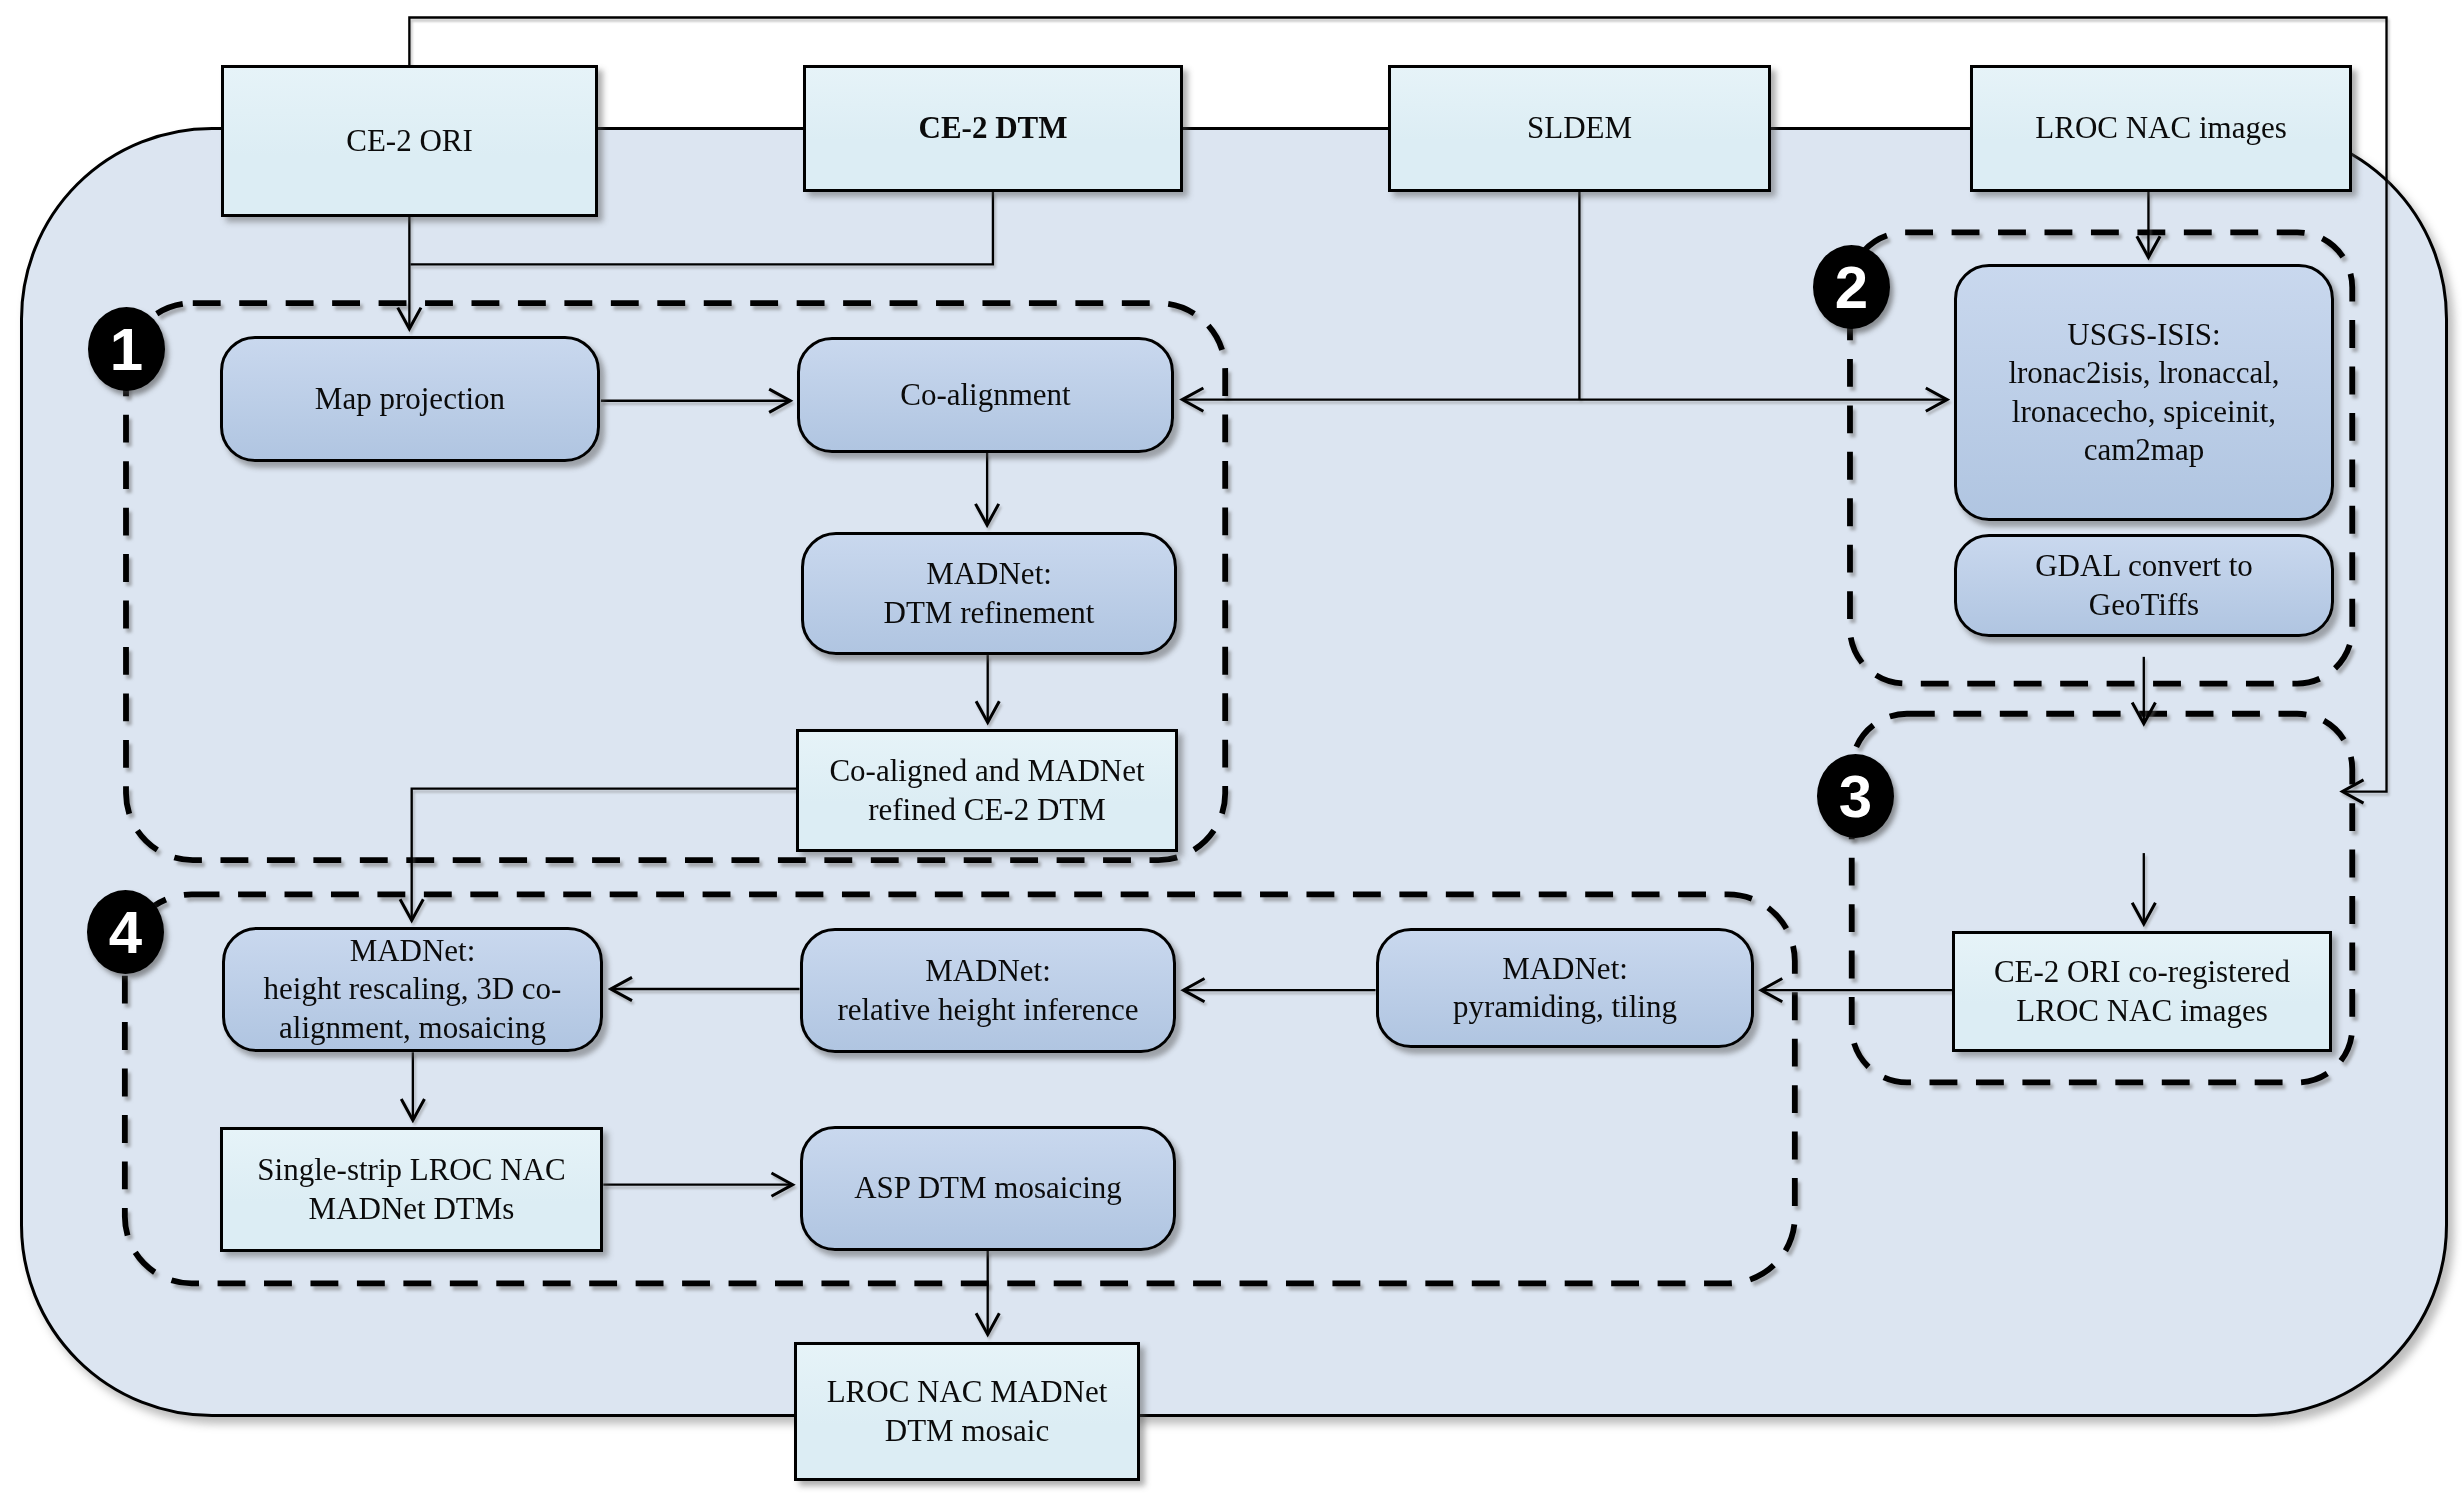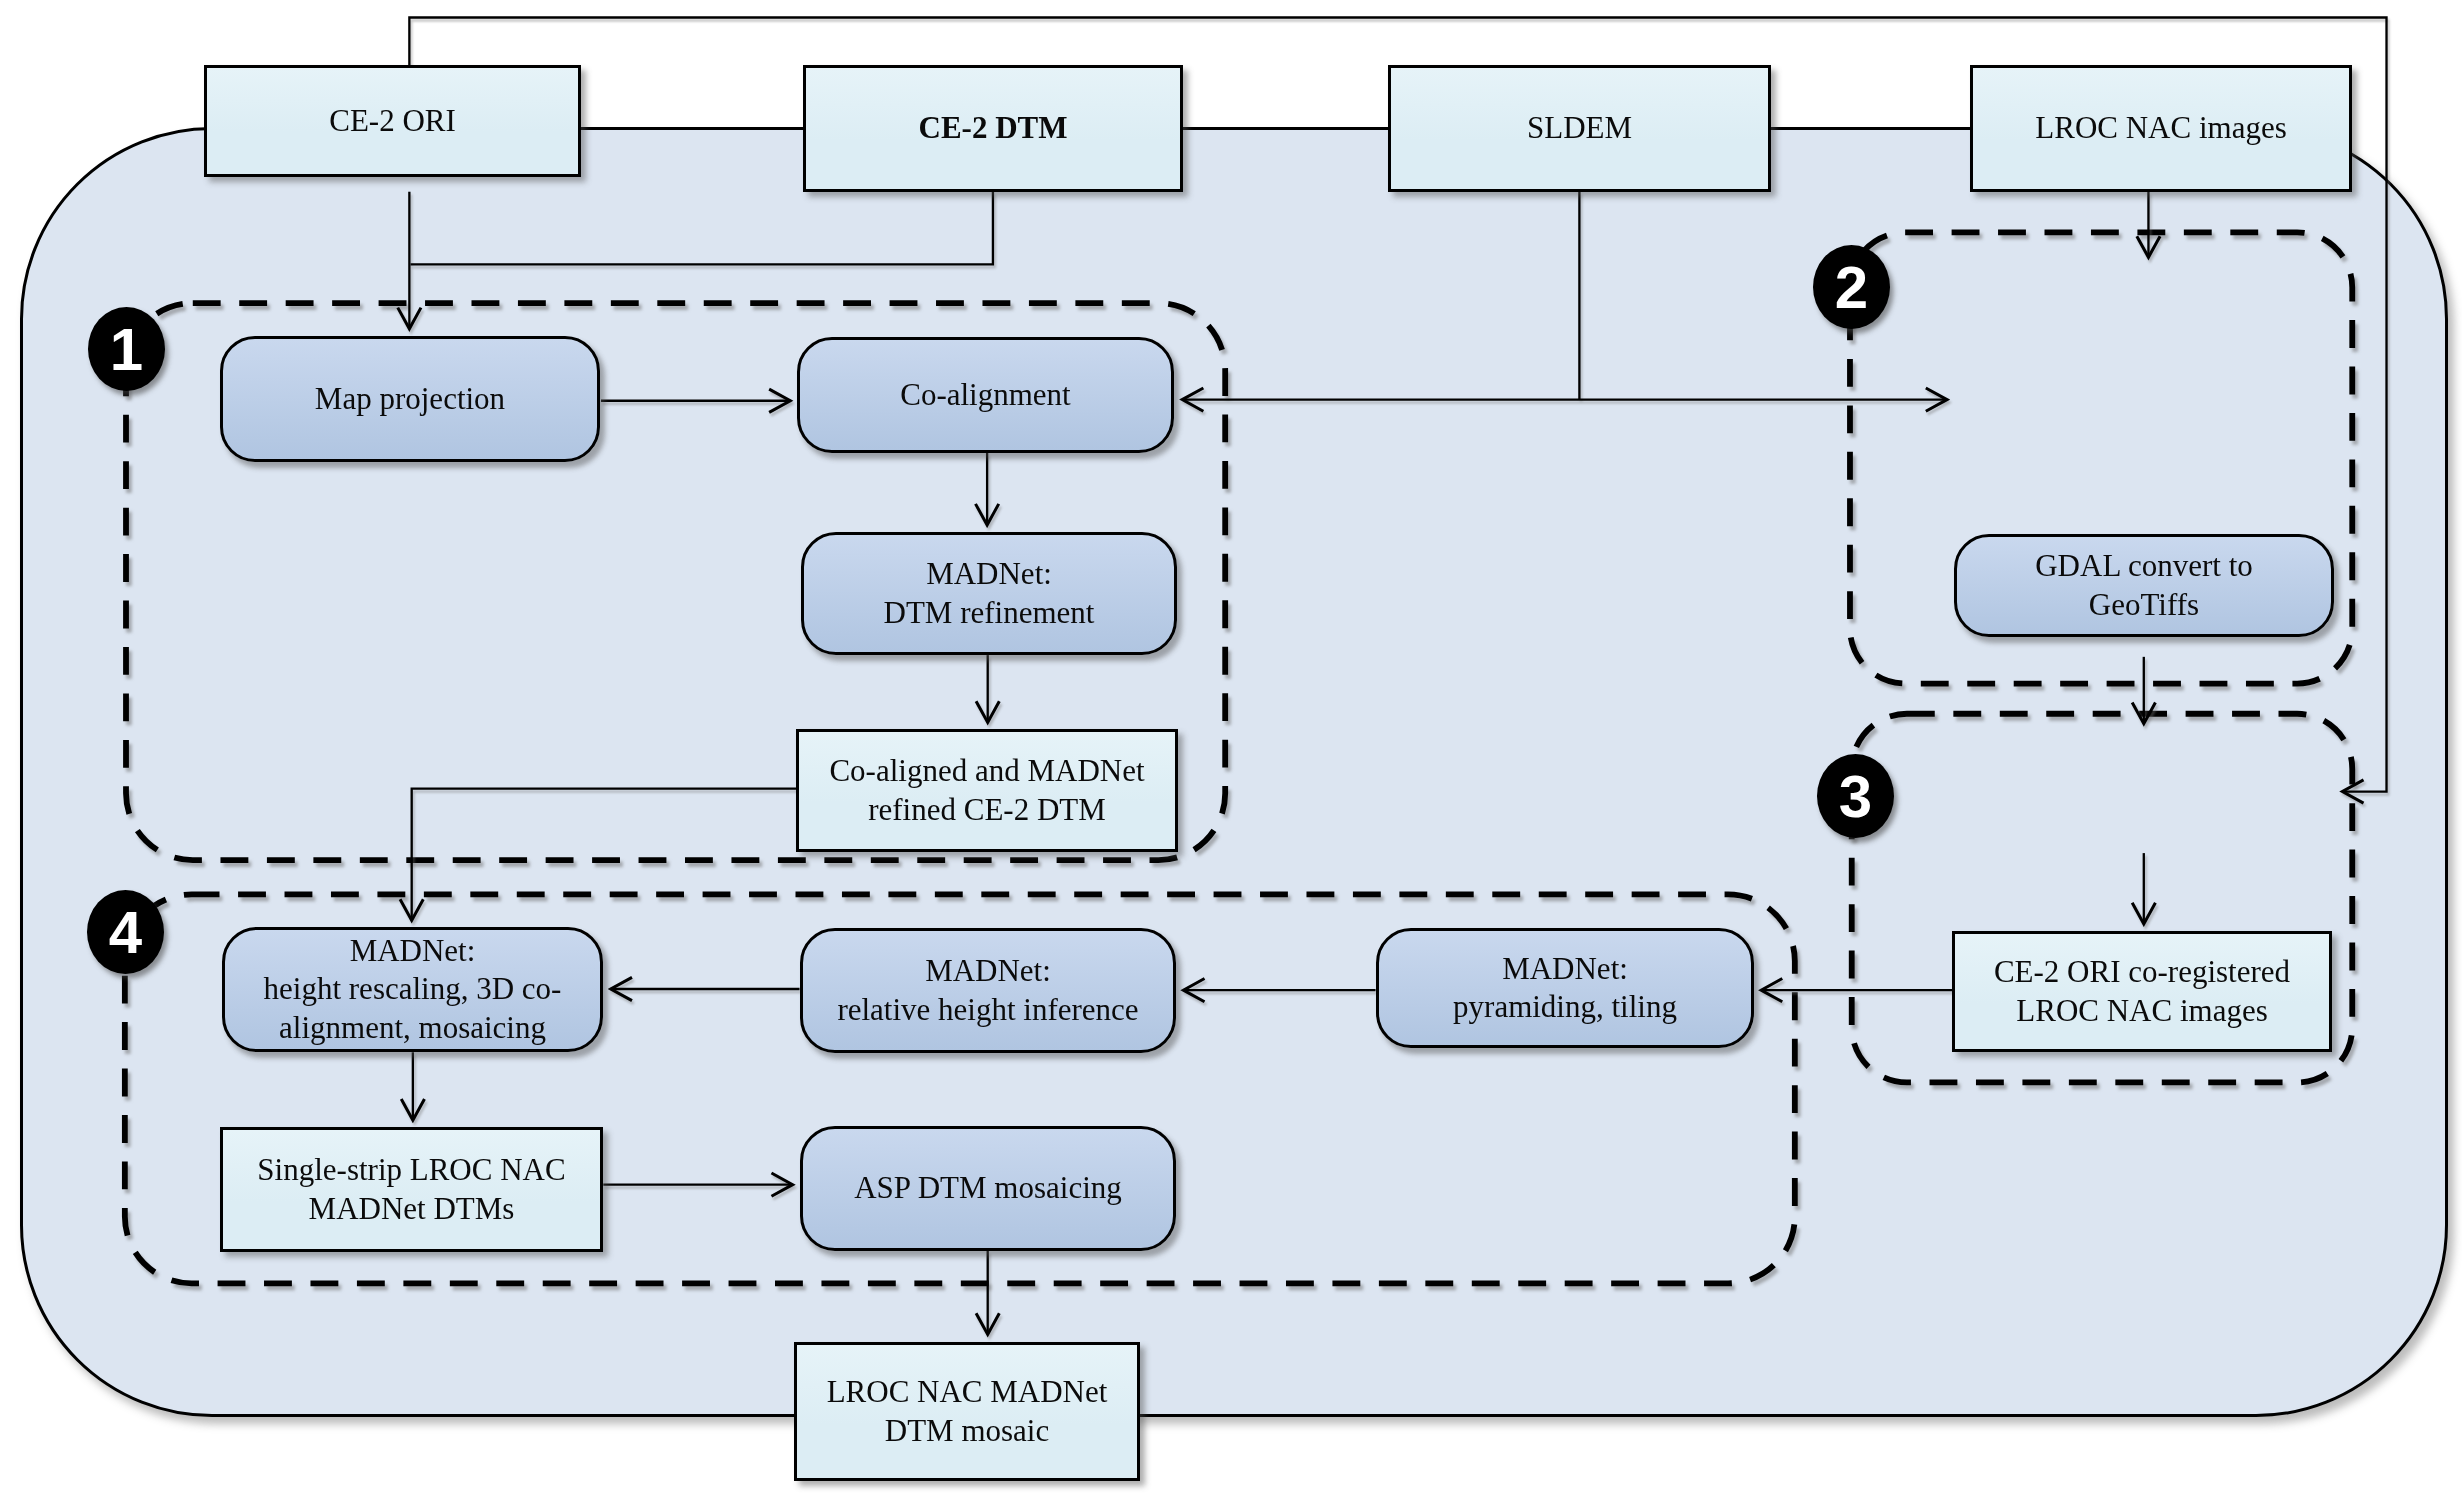--- a/index.html
+++ b/index.html
@@ -59,21 +59,21 @@
     background:var(--badge-fill);
     color:var(--badge-text);
     border-radius:50%;
     display:flex;align-items:center;justify-content:center;
     font-family:"Liberation Sans","DejaVu Sans",sans-serif;
     font-weight:700;font-size:60px;
     box-shadow:3.5px 4.6px 5.8px rgba(70,70,70,.55);
     z-index:5;
   }
   
-  #ce2-ori      {left:204px; top:65px; width:377px; height:112px;}
+  #ce2-ori      {left:221px; top:65px; width:377px; height:152px;}
   #ce2-dtm      {left:803px;top:65px; width:380px; height:127px;font-weight:bold;}
   #sldem        {left:1388px;top:65px; width:383px; height:127px;}
   #lroc-nac     {left:1970px;top:65px; width:382px; height:127px;}
   
   #map-projection    {left:220px; top:336px; width:380px; height:126px;}
   #co-alignment      {left:797px;top:337px; width:377px; height:116px;}
   #madnet-refinement {left:801px;top:532px; width:376px; height:123px;}
   #co-aligned-dtm    {left:796px;top:729px;width:382px; height:123px;}
   
   #usgs-isis {left:1954px;top:264px; width:380px; height:257px;}
@@ -143,20 +143,24 @@
   <div class="node data" id="sldem">SLDEM</div>
   <div class="node data" id="lroc-nac">LROC NAC images</div>
 
   <div class="node process" id="map-projection">Map projection</div>
   <div class="node process" id="co-alignment">Co-alignment</div>
   <div class="node process" id="madnet-refinement">MADNet:
 DTM refinement</div>
   <div class="node data" id="co-aligned-dtm">Co-aligned and MADNet
 refined CE-2 DTM</div>
 
+  <div class="node process" id="usgs-isis">USGS-ISIS:
+lronac2isis, lronaccal,
+lronacecho, spiceinit,
+cam2map</div>
   <div class="node process" id="gdal">GDAL convert to
 GeoTiffs</div>
 
   <div class="node data" id="coreg-lroc">CE-2 ORI co-registered
 LROC NAC images</div>
 
   <div class="node process" id="madnet-rescale">MADNet:
 height rescaling, 3D co-
 alignment, mosaicing</div>
   <div class="node process" id="madnet-rel-height">MADNet:

